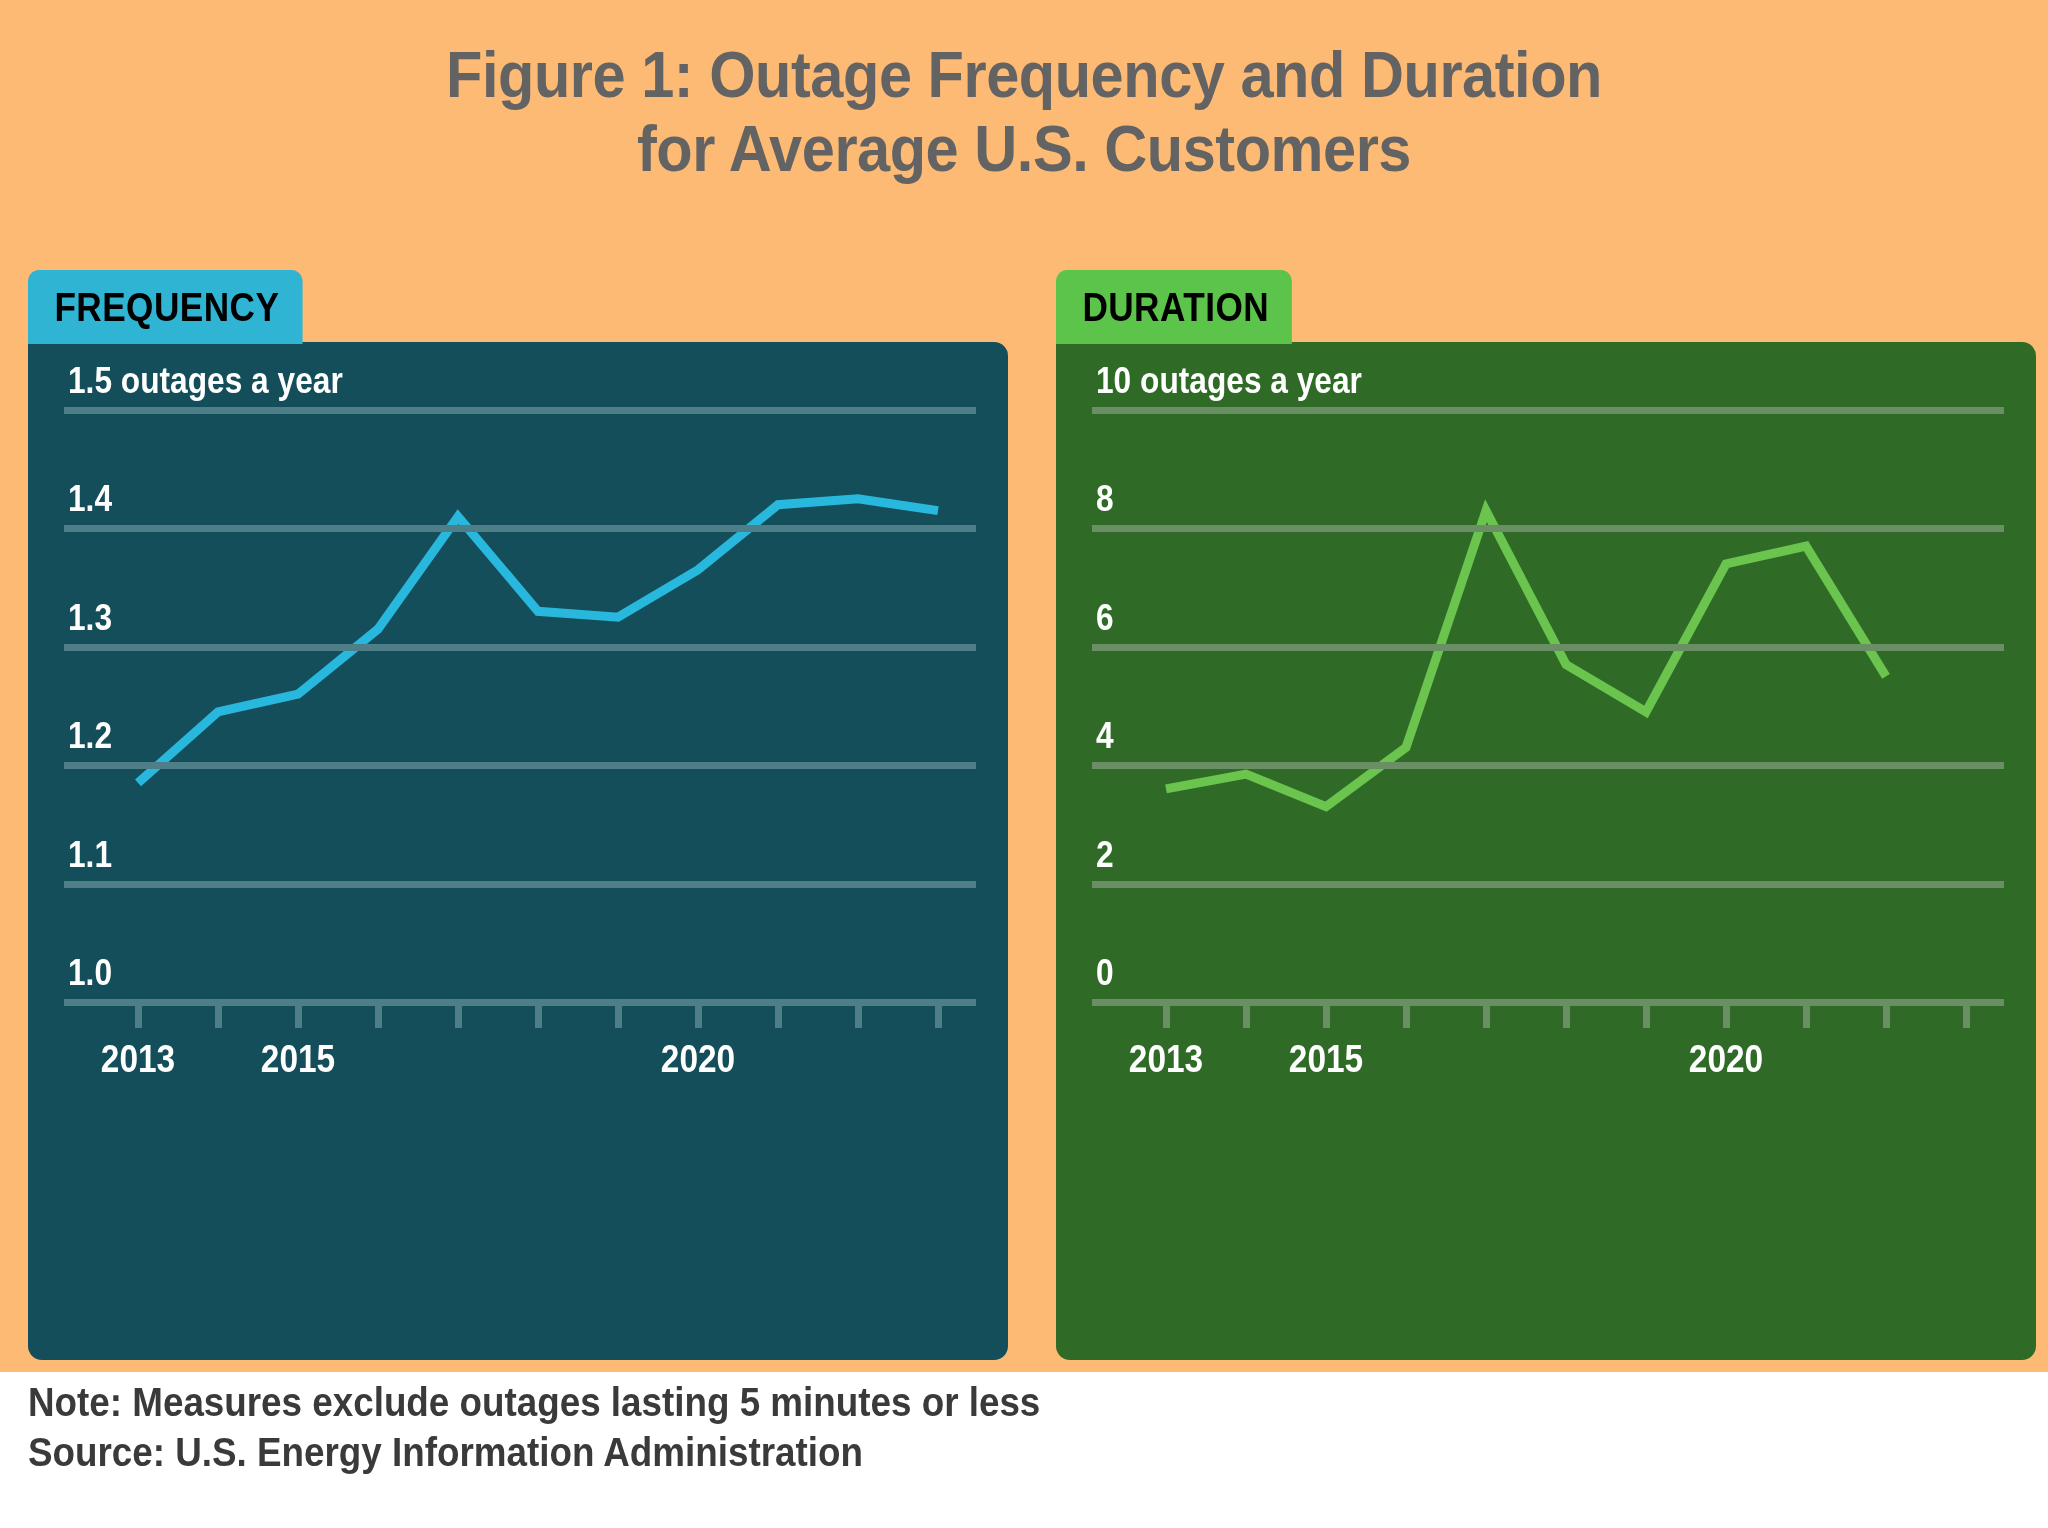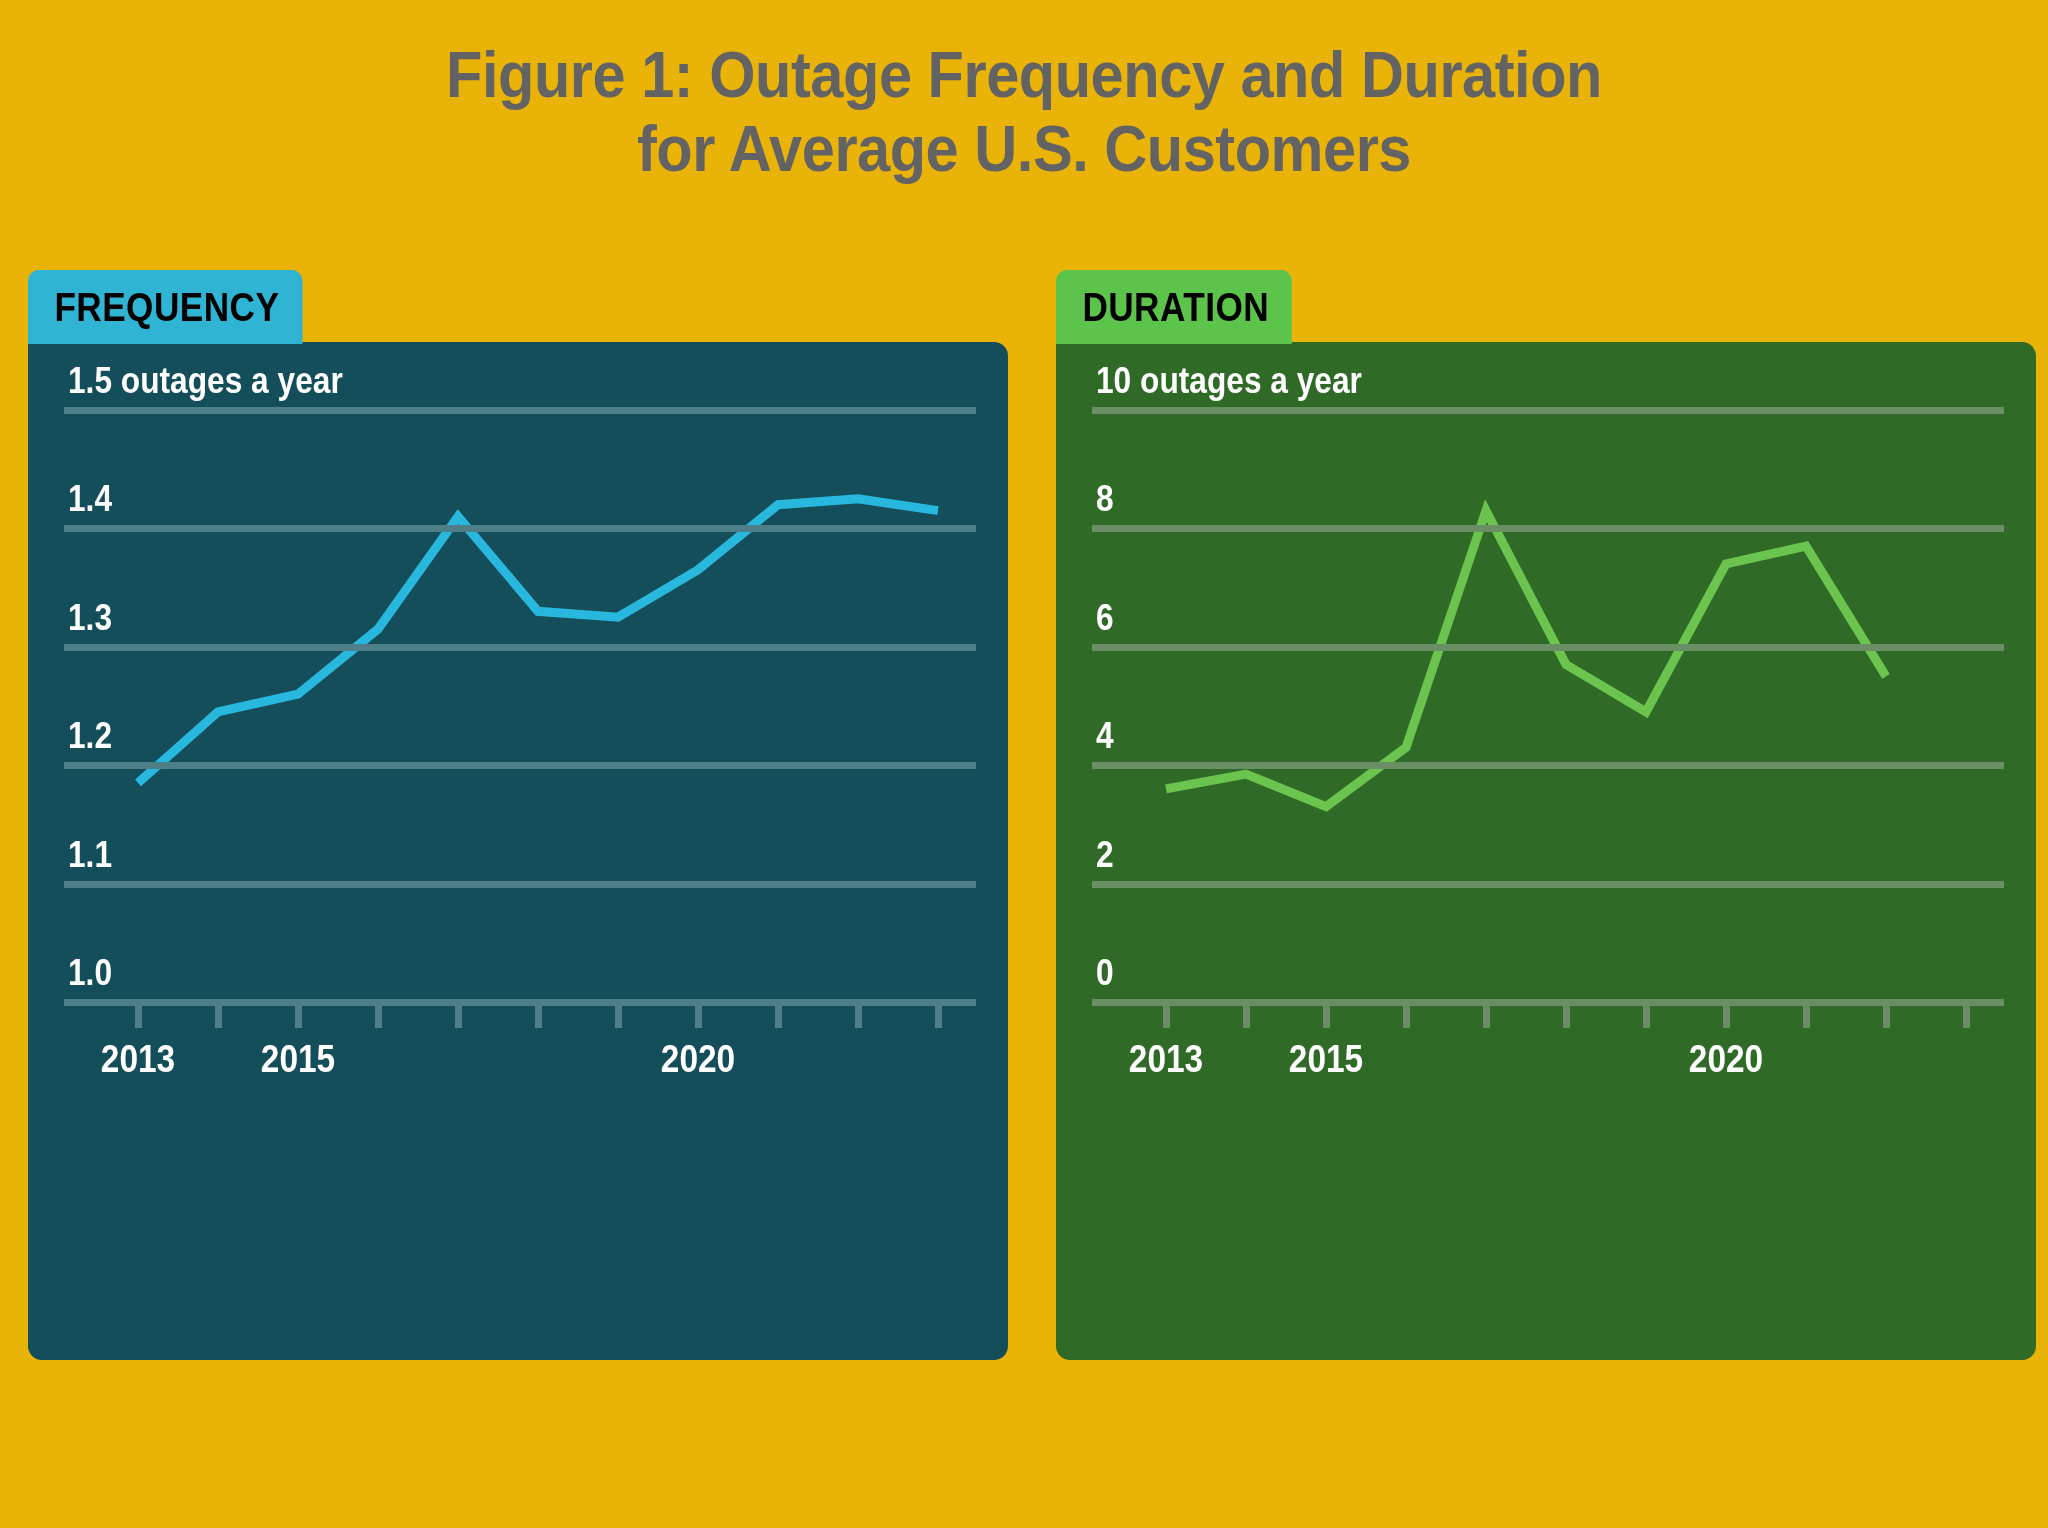--- a/index.html
+++ b/index.html
@@ -6,22 +6,22 @@
   html, body {
     width: 2048px;
     height: 1528px;
     background: #ffffff;
     font-family: "Liberation Sans", sans-serif;
     overflow: hidden;
   }
   .page {
     position: relative;
     width: 2048px;
-    height: 1528px;
-    background: #eab308;
+    height: 1372px;
+    background: #fdba74;
   }
 
   
   .title {
     position: absolute;
     top: 38px;
     left: 0;
     width: 2048px;
     text-align: center;
     color: #636363;
@@ -243,14 +243,18 @@
             <div class="tick" style="left: 907px; top: 664px;"></div>
             <div class="xlabel" style="left: 110px; top: 696px;">2013</div>
             <div class="xlabel" style="left: 270px; top: 696px;">2015</div>
             <div class="xlabel" style="left: 670px; top: 696px;">2020</div>
           </div>
       </div>
     </div>
 
   </div>
 
+  <div class="notes">
+    <div>Note: Measures exclude outages lasting 5 minutes or less</div>
+    <div>Source: U.S. Energy Information Administration</div>
+  </div>
 
 </div>
 
 </body></html>

